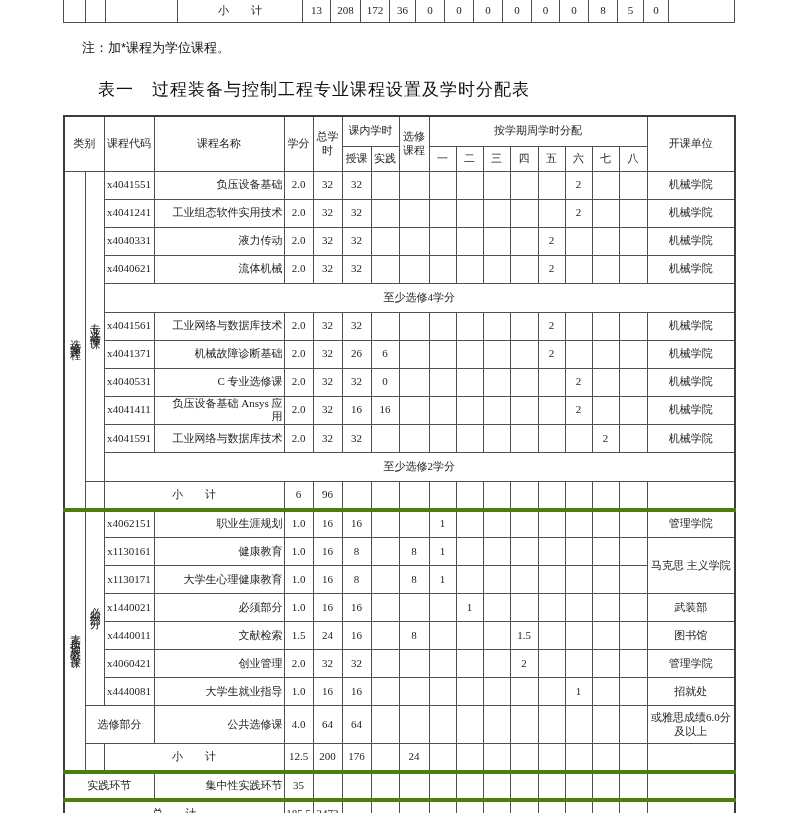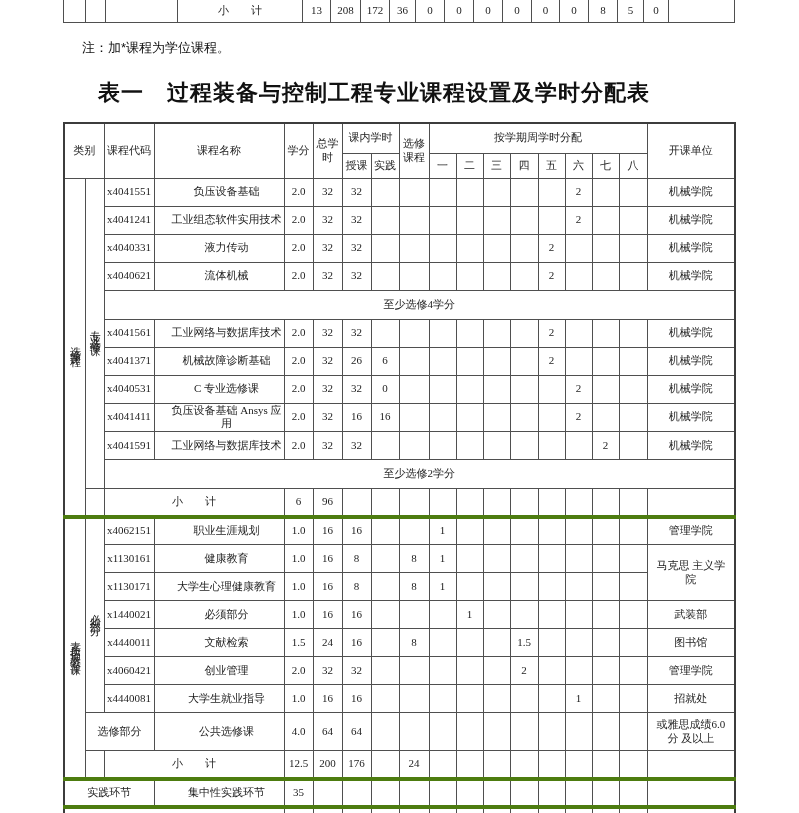--- a/index.html
+++ b/index.html
@@ -16,37 +16,37 @@
   
   .toptable { margin:-2px 0 0 63px; width:672px; }
   .toptable td { height:23px; }
   
   .note {
     font-family:"Liberation Sans","DejaVu Sans",sans-serif;
     font-size:13px; margin:16px 0 0 82px; color:#111;
   }
   .title {
     font-family:"Liberation Sans","DejaVu Sans",sans-serif;
-    font-size:22px; font-weight:bold; margin:21px 0 0 98px; color:#111;
+    font-size:17px; font-weight:normal; margin:21px 0 0 98px; color:#111;
     letter-spacing:1px;
   }
   
   .maintable { margin:14px 0 0 63px; width:672px; border:2px solid #3c3c3c; }
   .maintable tr { height:28px; }
   tr.h1 { height:30px; }
   tr.h2 { height:25px; }
   tr.tall { height:38px; }
   tr.note-row { height:29px; }
   .thick td { border-top:4px solid #4d7c0f; }
-  .tl { text-align:center; padding-left:16px; }
+  .tl { text-align:right; padding-left:16px; }
   .vert {
     writing-mode:vertical-lr; text-orientation:upright;
     display:inline-block; letter-spacing:4px; line-height:1.05; margin:4px auto;
   }
-  .unitcell { padding:0 8px; }
+  .unitcell { padding:0 2px; }
 </style>
 </head>
 <body>
 
 <table class="toptable">
   <colgroup>
     <col style="width:22px">
       <col style="width:20px">
       <col style="width:72px">
       <col style="width:125px">

